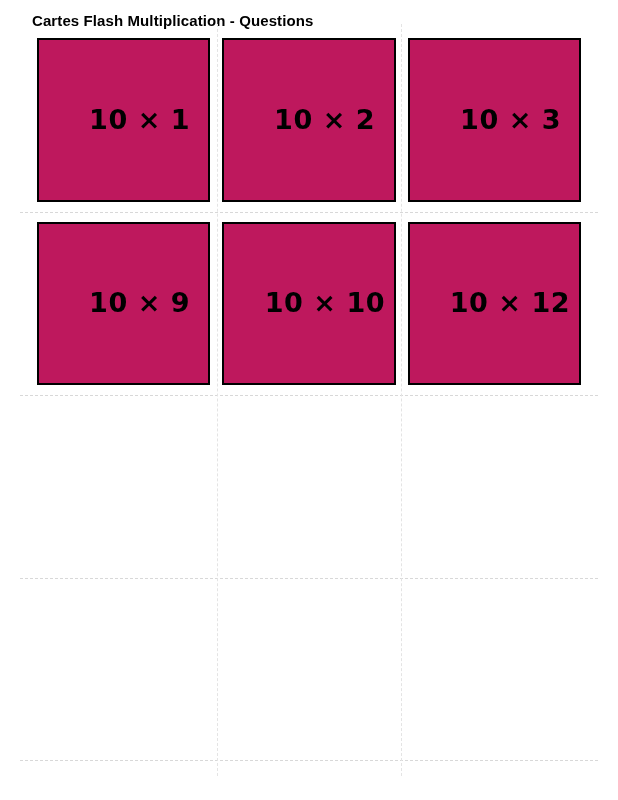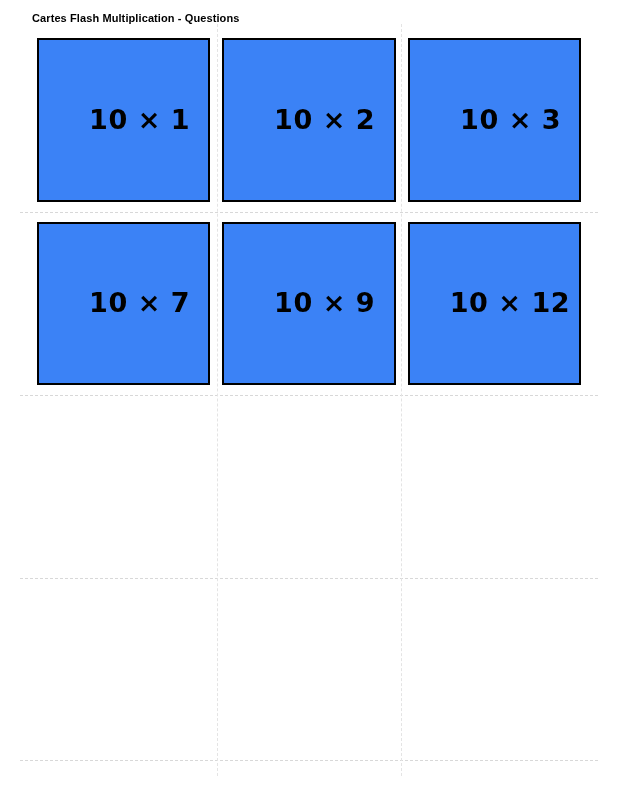--- a/index.html
+++ b/index.html
@@ -18,21 +18,21 @@
     width: 618px;
     height: 800px;
     box-sizing: border-box;
     background: #ffffff;
     overflow: hidden;
   }
   .page-title {
     position: absolute;
     top: 12px;
     left: 32px;
-    font-size: 11px;
+    font-size: 15px;
     font-weight: bold;
     color: #000000;
     letter-spacing: 0.1px;
     white-space: nowrap;
   }
   .card-grid {
     position: absolute;
     top: 30px;
     left: 33px;
     width: 552px;
@@ -52,21 +52,21 @@
     justify-content: center;
   }
   .card-inner {
     position: absolute;
     left: 4px;
     right: 4px;
     top: 8px;
     bottom: 8px;
     border: 2px solid #000000;
     box-sizing: border-box;
-    background: #3b82f6;
+    background: #be185d;
     display: flex;
     align-items: center;
     justify-content: center;
     padding-left: 32px;
   }
   .card-text {
     font-family: "DejaVu Sans", sans-serif;
     font-weight: bold;
     font-size: 26px;
     color: #000000;
@@ -124,33 +124,33 @@
 
     <div class="card">
       <div class="card-inner">
         <span class="card-text">10 × 3</span>
       </div>
     </div>
 
 
 
 
-    <div class="card">
-      <div class="card-inner">
-        <span class="card-text">10 × 7</span>
-      </div>
-    </div>
 
 
     <div class="card">
       <div class="card-inner">
         <span class="card-text">10 × 9</span>
       </div>
     </div>
 
+    <div class="card">
+      <div class="card-inner">
+        <span class="card-text">10 × 10</span>
+      </div>
+    </div>
 
 
     <div class="card">
       <div class="card-inner">
         <span class="card-text">10 × 12</span>
       </div>
     </div>
 
   </div>
 </div>

